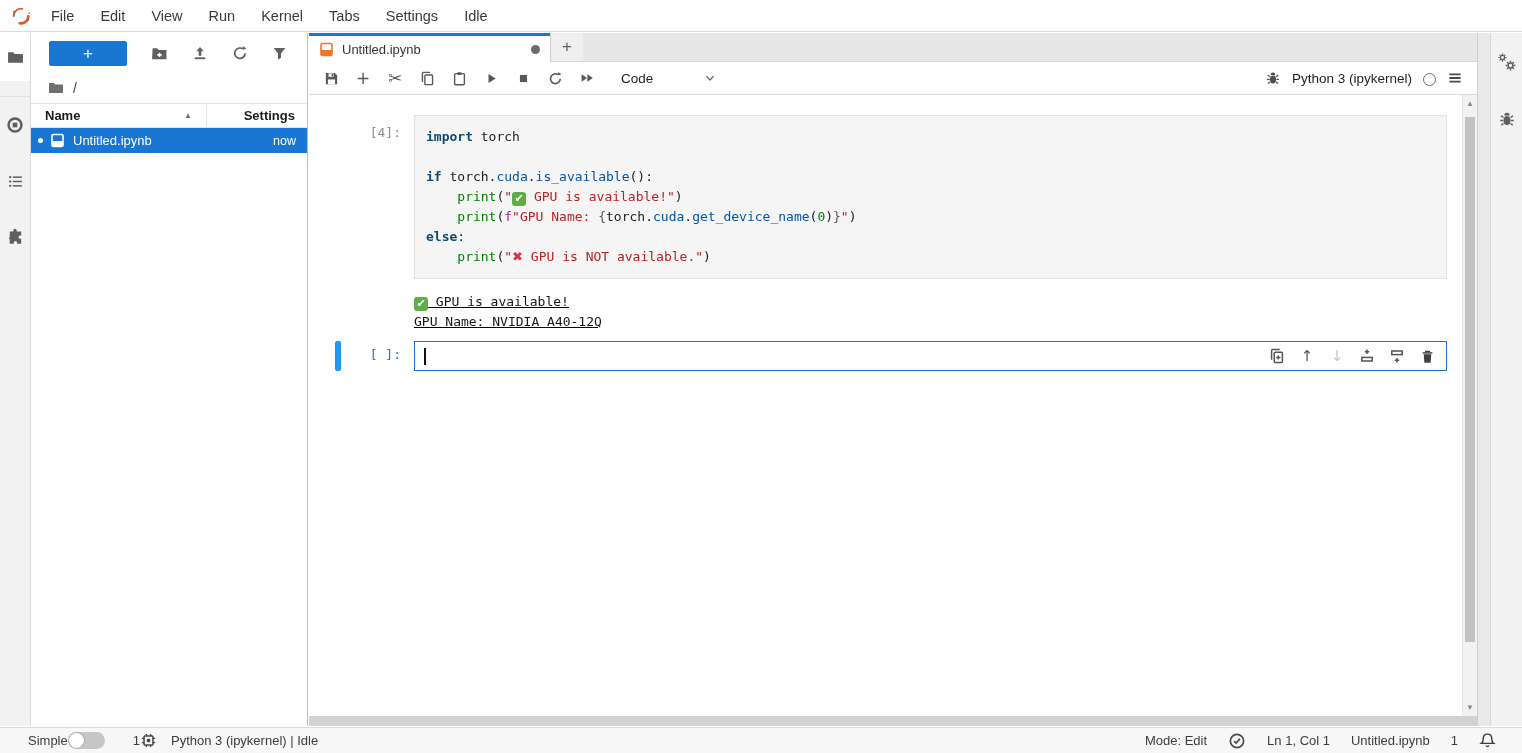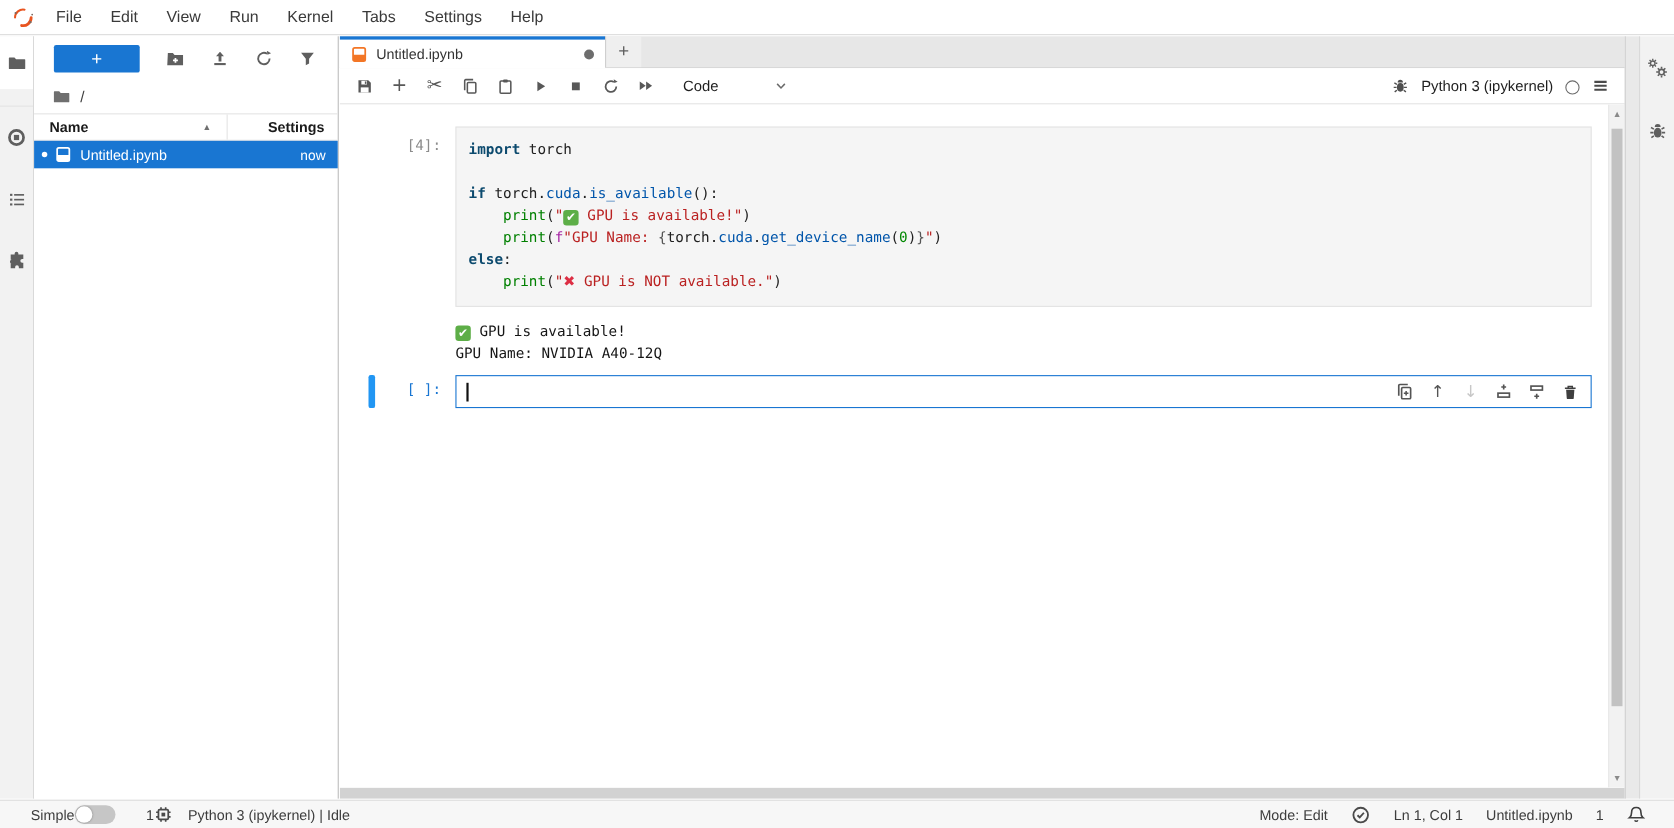--- a/index.html
+++ b/index.html
@@ -82,21 +82,21 @@
   
   #cells { position:absolute; left:0; top:0; right:15px; }
   .cellrow { display:flex; position:relative; }
   .prompt { width:105px; text-align:right; padding-right:13px; padding-top:10px;
     font-family:"DejaVu Sans Mono", monospace; font-size:13px; color:#8c8c8c; flex:none; }
   .prompt.out { padding-top:2px; }
   .prompt.active { color:#1976d2; padding-top:6px; }
   #cell1 { margin-top:20px; }
   .cell-input { flex:1; margin-right:15px; background:#f5f5f5; border:1px solid #e3e3e3; padding:11px; }
   .code-line { font-family:"DejaVu Sans Mono", monospace; font-size:13px; line-height:20px; white-space:pre; }
-  #output-row { margin-top:13px; }
+  #output-row { margin-top:13px;text-decoration:underline; }
   #cell1-output .code-line { line-height:19.5px; color:#151515; }
   #cell2 { margin-top:10px; }
   .collapser { position:absolute; left:26px; top:0; height:30px; width:6px; border-radius:2px; background:#2196f3; }
   .cell-input.empty { background:#fff; border:1px solid #1976d2; height:30px; padding:0;
     display:flex; align-items:center; position:relative; }
   .caret { width:1.5px; height:17px; background:#111; margin-left:9px; }
   .cell-toolbar { position:absolute; right:11px; top:0; height:28px; display:flex; align-items:center; gap:14px; color:#545454; }
   .cti { width:16px; height:16px; display:flex; align-items:center; justify-content:center; }
   .cti.arrow { font-size:15px; font-family:"DejaVu Sans", sans-serif; }
   .cti.disabled { color:#c7c7c7; }
@@ -252,21 +252,21 @@
     </svg>
   </span>
   <nav id="menu-items" style="display:flex">
       <span class="menu-item">File</span>
       <span class="menu-item">Edit</span>
       <span class="menu-item">View</span>
       <span class="menu-item">Run</span>
       <span class="menu-item">Kernel</span>
       <span class="menu-item">Tabs</span>
       <span class="menu-item">Settings</span>
-      <span class="menu-item">Help</span>
+      <span class="menu-item">Idle</span>
     </nav>
 </div>
 
 <div id="leftbar">
   <div class="act-item active">
     <span>
         <svg width="17" height="17">
           <use href="#i-folder"></use>
         </svg>
       </span>

